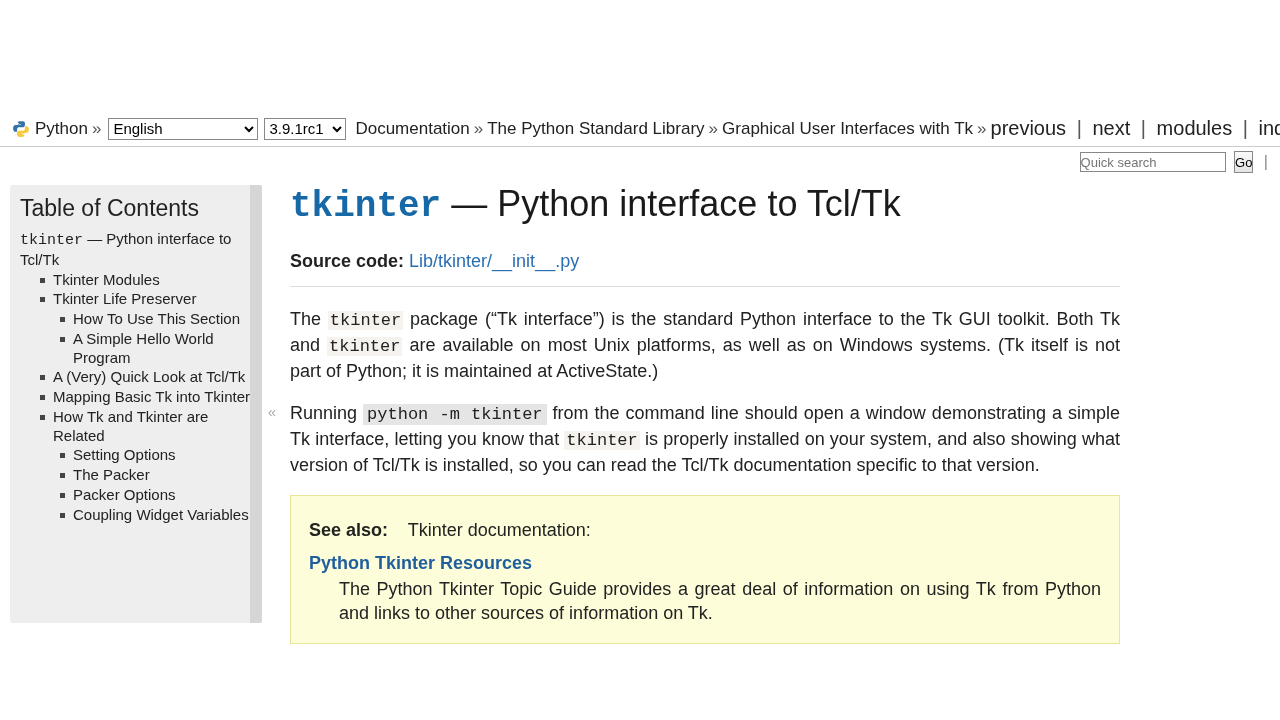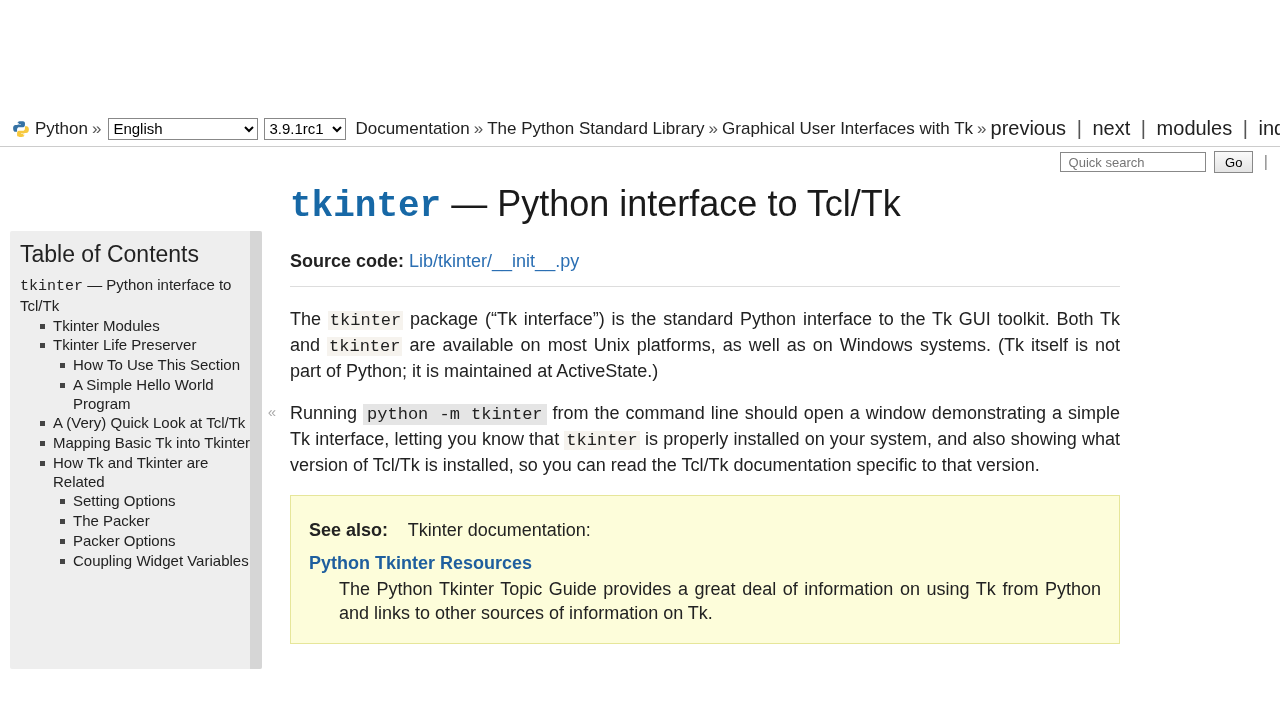--- a/index.html
+++ b/index.html
@@ -49,29 +49,29 @@
   
   .searchrow {
     text-align: right;
     padding: 4px 12px 4px 0;
   }
   .searchrow input[type=text]{
     width: 146px;
     height: 20px;
     font-size: 13px;
     border: 1px solid #888;
-    padding: 1px 8px;
+    padding: 1px 0;
     color: #888;
   }
   .searchrow button{
     height: 22px;
     font-size: 13px;
     border: 1px solid #888;
     background: linear-gradient(#fafafa,#e4e4e4);
-    padding: 0 10px;
+    padding: 0 0;
     margin-left: 4px;
     cursor: pointer;
   }
   .searchrow .trailbar {
     display: inline-block;
     color: #888;
     margin-left: 6px;
   }
 
   
@@ -84,21 +84,20 @@
     flex: 0 0 252px;
     margin: 8px 0 0 10px;
   }
   .sidebar {
     background: #eee;
     padding: 10px 10px 16px 10px;
     height: 438px;
     overflow: hidden;
     border-radius: 2px;
     position: relative;
-    margin-top: 46px;
   }
   .sidebar::after {          
     content: "";
     position: absolute;
     right: 0; top: 0; bottom: 0;
     width: 12px;
     background: #d6d6d6;
   }
   .sidebar h3 {
     margin: 0 0 8px 0;

